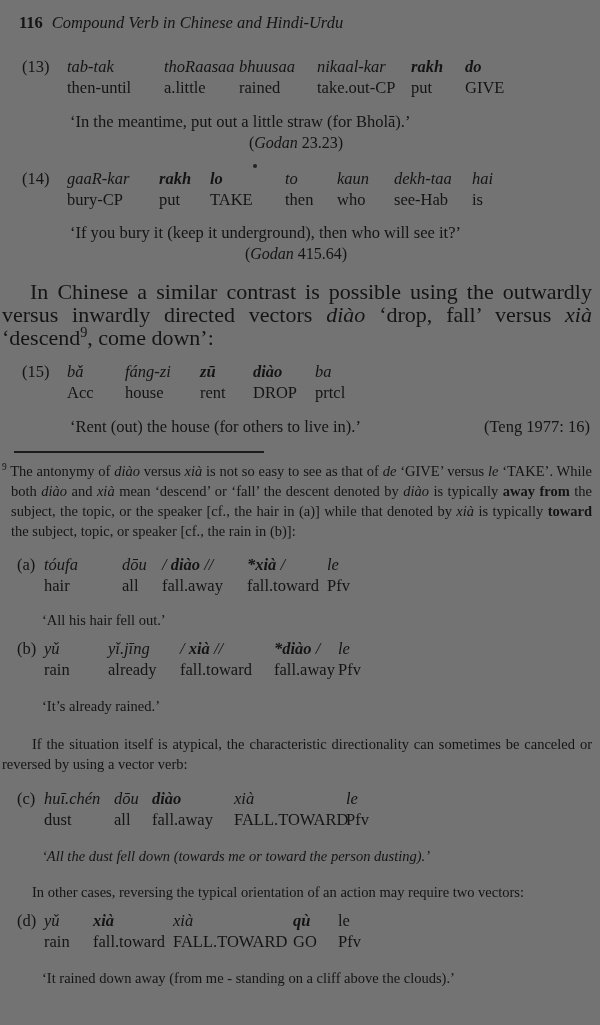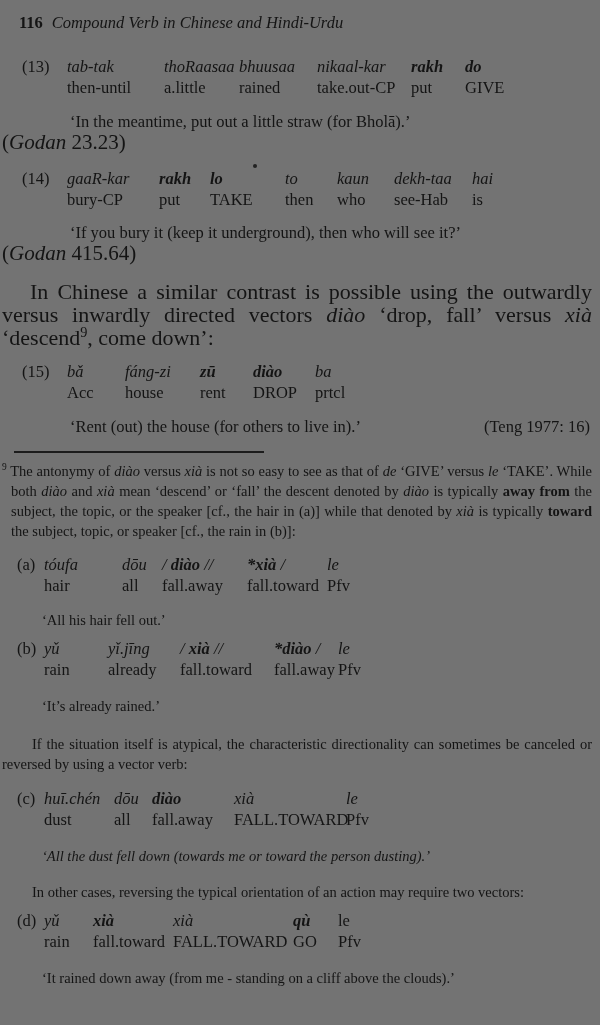--- a/index.html
+++ b/index.html
@@ -27,21 +27,21 @@
   .running-title { font-style:italic; margin-left:9px; }
 
   
   .ex { font-size:16.5px; line-height:21px; }
   .ex-row { display:flex; align-items:flex-start; margin-left:20px; }
   .ex-label { width:45px; flex:none; }
   .fn .ex-label { width:27px; }
   .col { flex:none; white-space:nowrap; }
   .w, .g { display:block; }
   .trans { padding-left:68px; font-size:16.5px; line-height:21px; }
-  .cite { text-align:left; padding-right:2px; font-size:21px; line-height:21px; }
+  .cite { text-align:center; padding-right:2px; font-size:16px; line-height:21px; }
   .trans-line { display:flex; justify-content:space-between; padding-left:68px; padding-right:2px; font-size:16.5px; line-height:21px;align-items:flex-end; }
 
   
   .body-para { margin:0; font-size:22px; line-height:23px; text-align:justify; text-indent:28px; }
 
   
   .fn-rule { margin-top:14px; margin-left:12px; width:250px; border:0; border-top:2px solid #1c1c1c; height:0; }
   .fn { font-size:14.5px; line-height:20px; }
   .fn-para { margin:0; text-align:justify; padding-left:9px; text-indent:-9px; }
   .fn-plain { margin:0; text-align:justify; text-indent:30px; }

